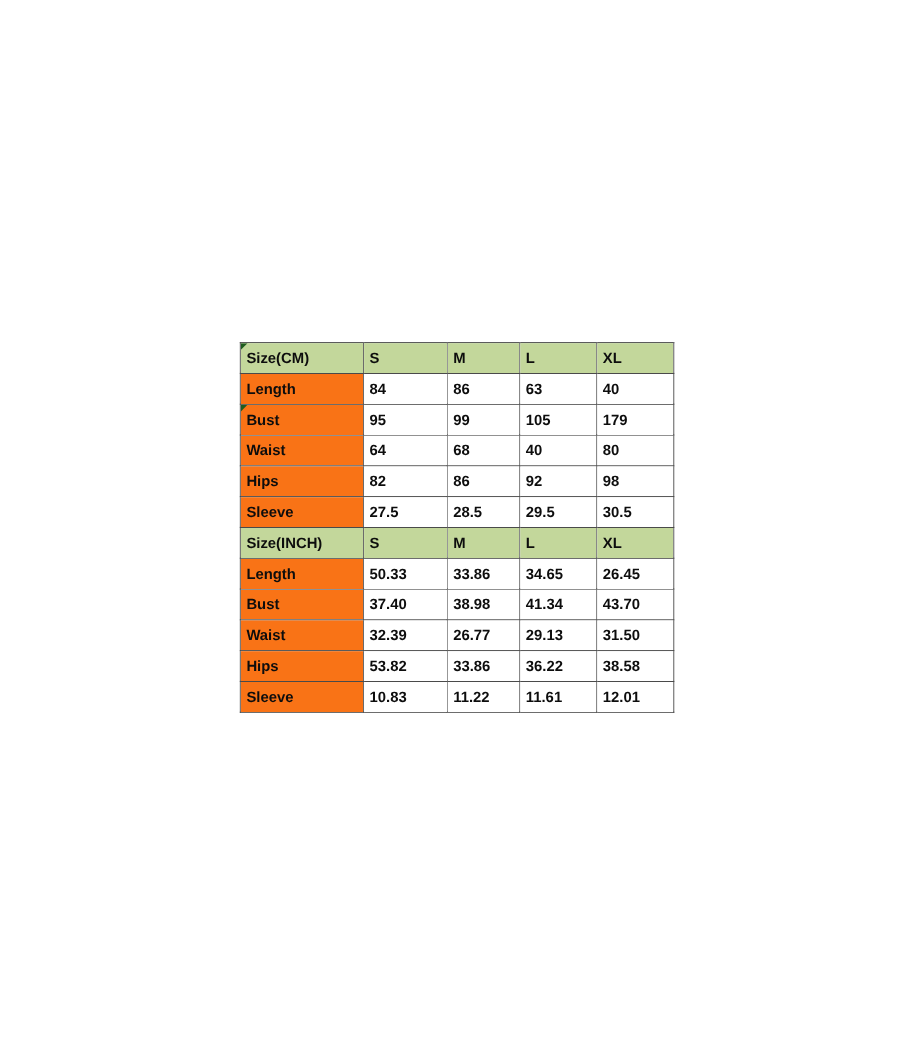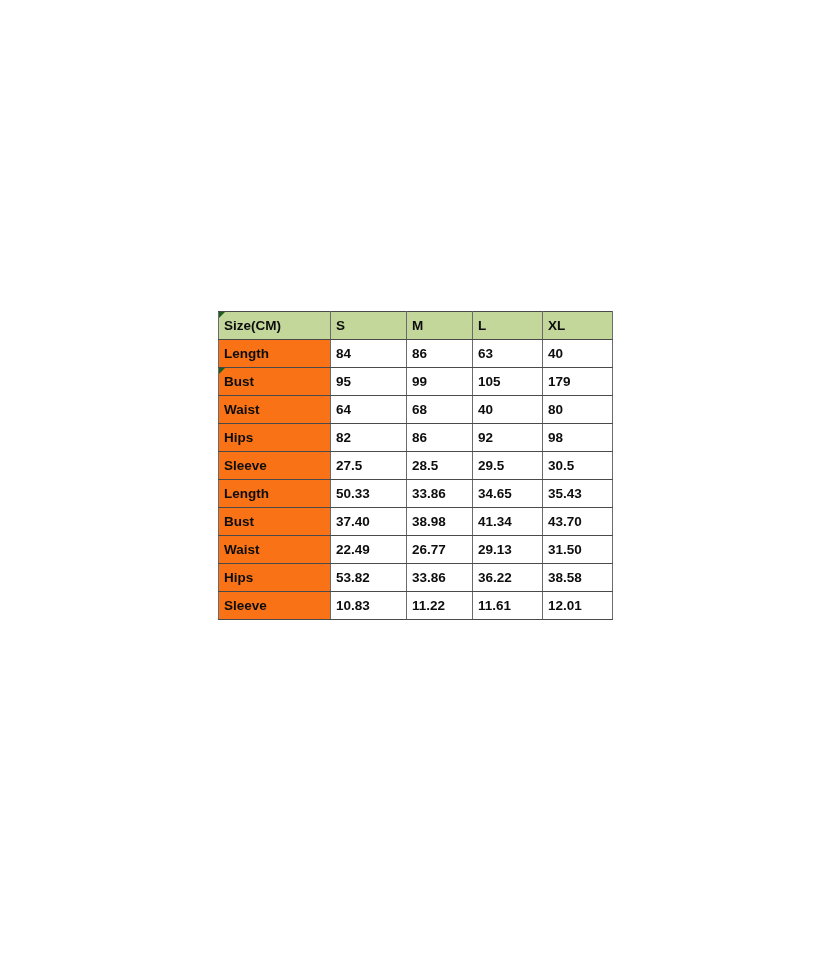--- a/index.html
+++ b/index.html
@@ -139,40 +139,47 @@
       </tr>
 
       <tr>
         <td class="green">Sleeve</td>
         <td>27.5</td>
         <td>28.5</td>
         <td>29.5</td>
         <td>30.5</td>
       </tr>
 
+      <tr class="hdr">
+        <td>Size(INCH)</td>
+        <td>S</td>
+        <td>M</td>
+        <td>L</td>
+        <td>XL</td>
+      </tr>
 
       <tr>
         <td class="green">Length</td>
         <td>50.33</td>
         <td>33.86</td>
         <td>34.65</td>
-        <td>35.43</td>
+        <td>26.45</td>
       </tr>
 
       <tr>
         <td class="green">Bust</td>
         <td>37.40</td>
         <td>38.98</td>
         <td>41.34</td>
         <td>43.70</td>
       </tr>
 
       <tr>
         <td class="green">Waist</td>
-        <td>22.49</td>
+        <td>32.39</td>
         <td>26.77</td>
         <td>29.13</td>
         <td>31.50</td>
       </tr>
 
       <tr>
         <td class="green">Hips</td>
         <td>53.82</td>
         <td>33.86</td>
         <td>36.22</td>

